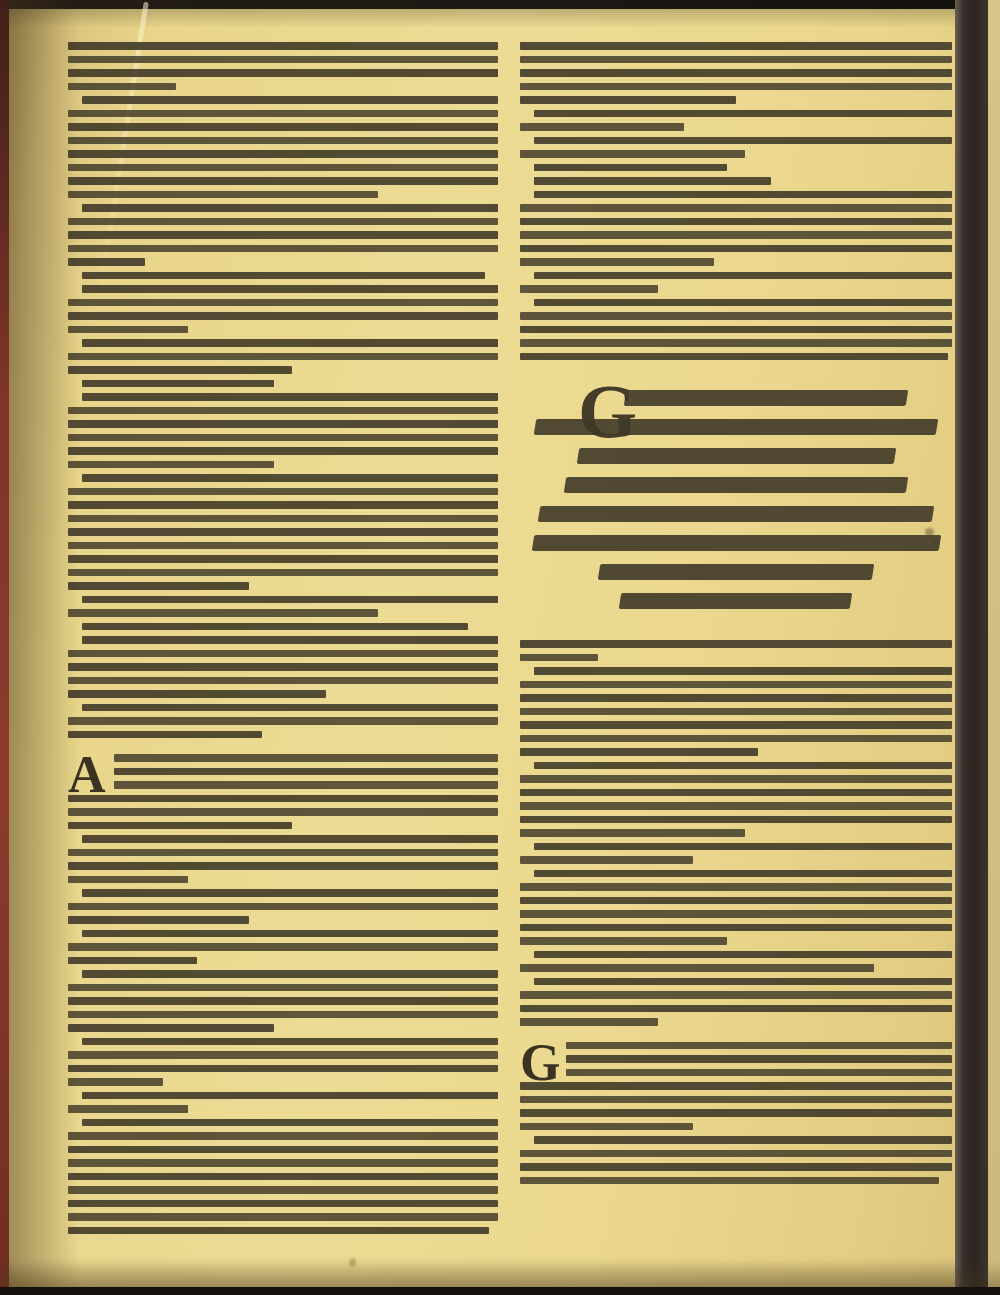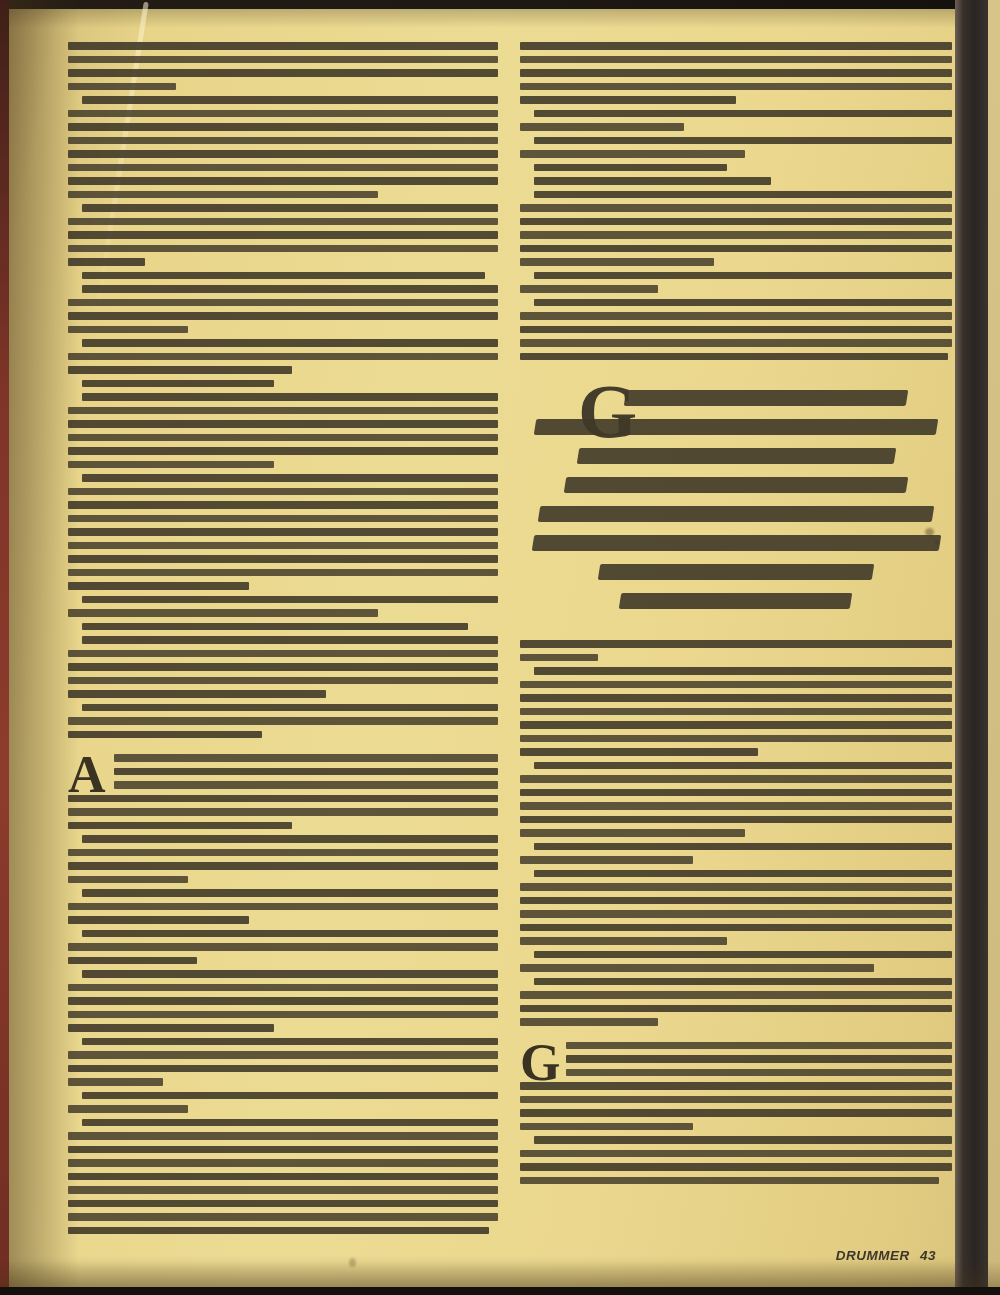--- a/index.html
+++ b/index.html
@@ -299,17 +299,13 @@
         <div class="tline" style="margin-left: 0px; width: calc(40% + 0px);"></div>
       </div>
       <div class="para">
         <div class="tline" style="margin-left: 14px; width: calc(100% - 14px);"></div>
         <div class="tline" style="margin-left: 0px; width: calc(100% + 0px);"></div>
         <div class="tline" style="margin-left: 0px; width: calc(100% + 0px);"></div>
         <div class="tline" style="margin-left: 0px; width: calc(97% + 0px);"></div>
       </div>
     </div>
 
-  <div class="footer">
-    <span class="mag">DRUMMER</span>
-    <span class="pn">43</span>
-  </div>
 </div>
 
 </body></html>

